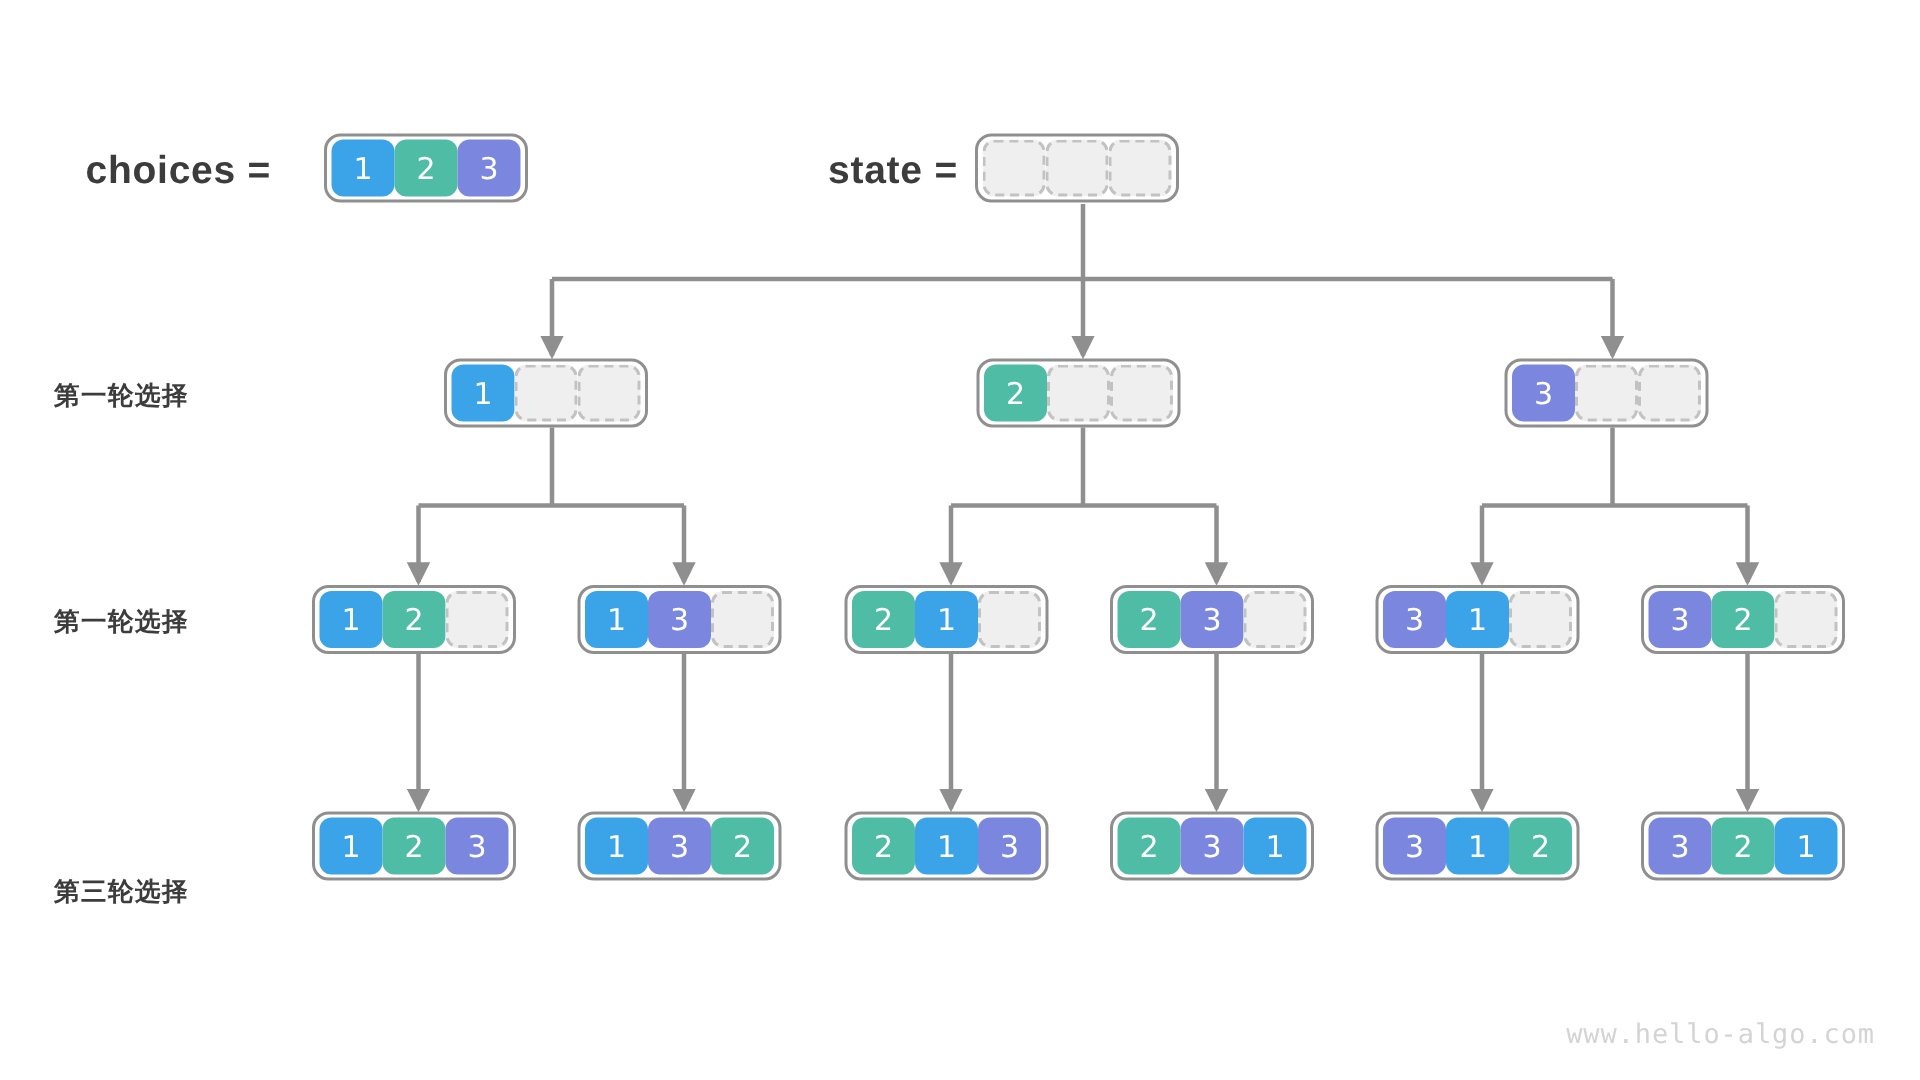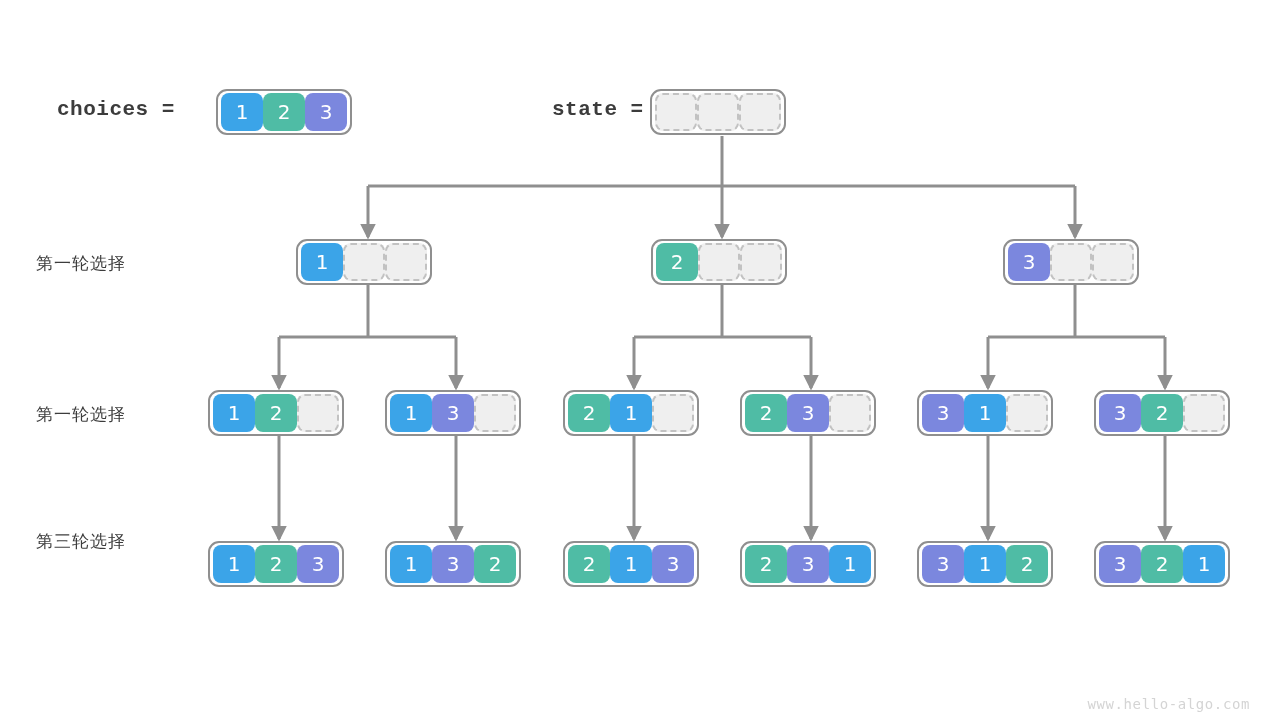--- a/index.html
+++ b/index.html
@@ -29,36 +29,37 @@
     left: 0;
     top: 0;
     width: 1280px;
     height: 720px;
     pointer-events: none;
   }
 
   
   .hdr-label {
     position: absolute;
-    font-family: Liberation Mono, monospace;
+    font-family: Liberation Sans, sans-serif;
     font-weight: bold;
-    font-size: 21px;
+    font-size: 26px;
     color: #3c3c3c;
     letter-spacing: 0.5px;
     white-space: nowrap;
   }
 
   
   .row-label {
     position: absolute;
     font-family: "DejaVu Sans", "Liberation Sans", sans-serif;
     font-size: 17px;
     color: #3c3c3c;
     white-space: nowrap;
     letter-spacing: 1px;
+    font-weight: bold;
   }
 
   
   .node {
     position: absolute;
     display: flex;
     flex-direction: row;
     align-items: center;
     box-sizing: border-box;
     border: 2.5px solid #8f8f8f;
@@ -87,23 +88,23 @@
     color: transparent;
   }
   .cell.v1 { background: #3ba4e8; }
   .cell.v2 { background: #4fbca5; }
   .cell.v3 { background: #7b87de; }
 
   
   #watermark {
     position: absolute;
     right: 30px;
-    bottom: 8px;
+    bottom: 20px;
     font-family: "DejaVu Sans Mono", "Liberation Mono", monospace;
-    font-size: 14px;
+    font-size: 18px;
     color: #d4d4d4;
     letter-spacing: 0.6px;
     white-space: nowrap;
   }
 </style>
 </head>
 <body>
 
 <div id="canvas">
 
@@ -159,21 +160,21 @@
   <div class="hdr-label" style="left:552px; top:98px;">state  =</div>
 
   <div class="node" id="node-state" style="left:650px; top:89px;">
       <div class="cell empty"></div>
       <div class="cell empty"></div>
       <div class="cell empty"></div>
     </div>
 
   <div class="row-label" style="left:36px; top:252px;">第一轮选择</div>
   <div class="row-label" style="left:36px; top:403px;">第一轮选择</div>
-  <div class="row-label" style="left:36px; top:530px;">第三轮选择</div>
+  <div class="row-label" style="left:36px; top:583px;">第三轮选择</div>
 
   <div id="nodes-layer">
       <div class="node" style="left: 296px; top: 239px;">
         <div class="cell v1">1</div>
         <div class="cell empty"></div>
         <div class="cell empty"></div>
       </div>
       <div class="node" style="left: 651px; top: 239px;">
         <div class="cell v2">2</div>
         <div class="cell empty"></div>

